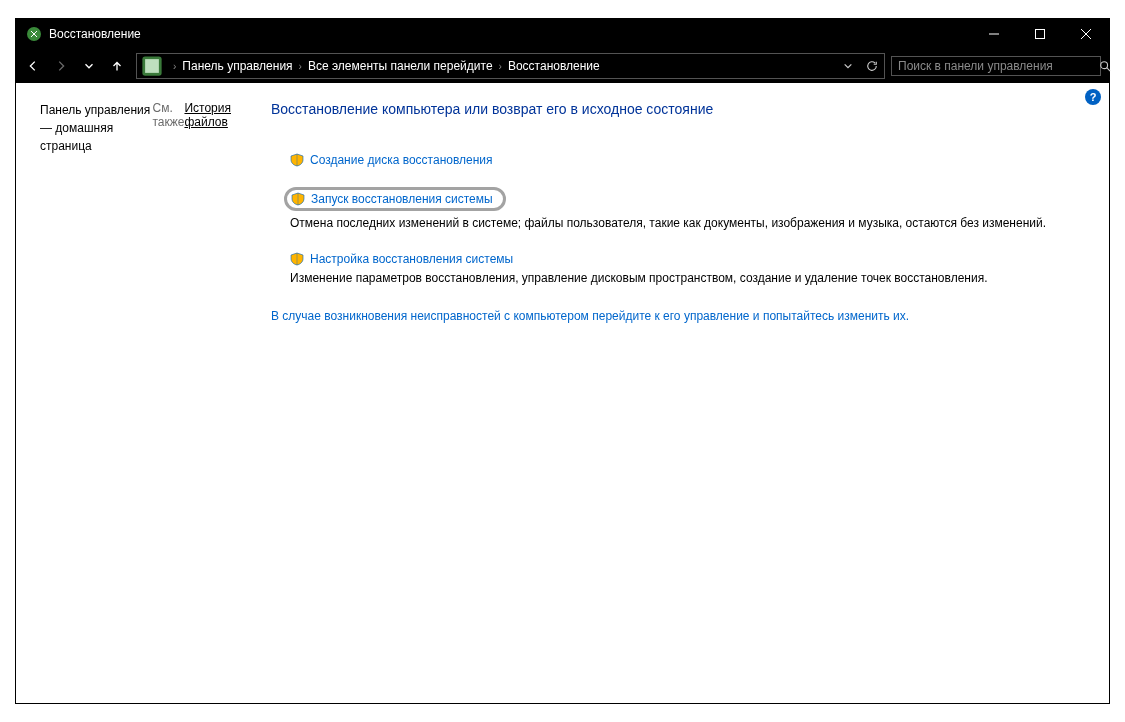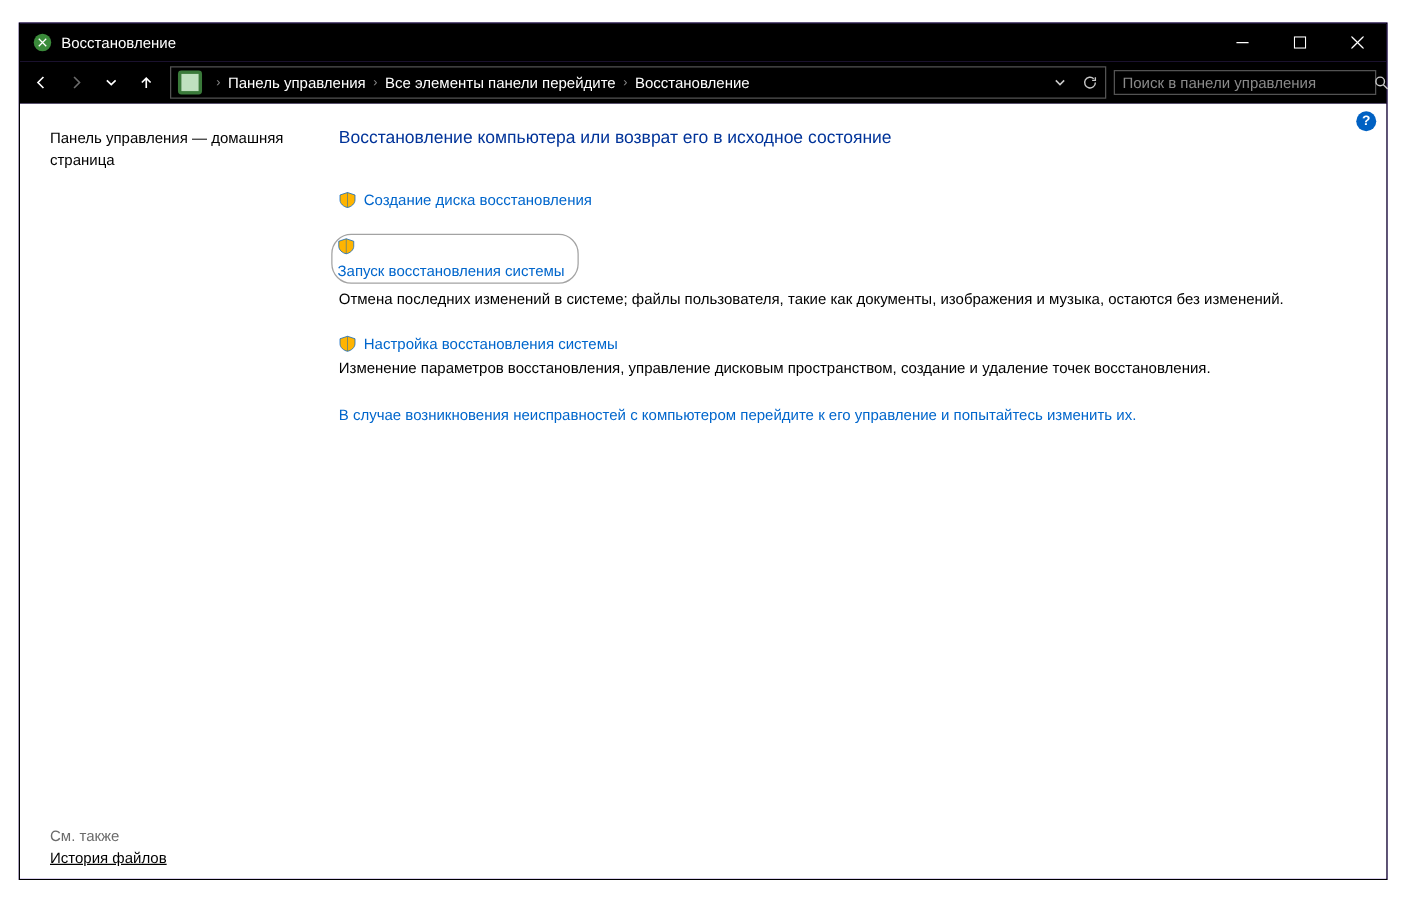--- a/index.html
+++ b/index.html
@@ -1,18 +1,18 @@
 <!DOCTYPE html>
 <html><head>
 <meta charset="utf-8">
 <style>
   * { margin:0; padding:0; box-sizing:border-box; font-family:"Segoe UI",Tahoma,sans-serif; }
   body { background:#fff; width:1125px; height:722px; overflow:hidden; }
   .outer { width:1125px; height:722px; padding:18px 15px; background:#fff; }
-  .window { width:1095px; height:686px; border:1px solid #000; background:#8b5cf6; position:relative; display:flex; flex-direction:column; }
+  .window { width:1095px; height:686px; border:1px solid #000; background:#f97316; position:relative; display:flex; flex-direction:column; }
 
   
   .titlebar { height:30px; background:#000; display:flex; align-items:center; color:#fff; font-size:12px; }
   .titlebar .icon-slot { width:16px; height:16px; margin:0 7px 0 10px; display:inline-flex; }
   .titlebar .title-text { flex:1; }
   .win-controls { display:flex; height:30px; }
   .win-btn { width:46px; height:30px; display:flex; align-items:center; justify-content:center; color:#fff; }
   .win-btn svg { width:10px; height:10px; }
 
   
@@ -28,34 +28,34 @@
   .addr-end .cbtn { width:24px; height:24px; display:flex; align-items:center; justify-content:center; color:#c8c8c8; }
   .search { width:210px; height:20px; border:1px solid #535353; background:#000; display:flex; align-items:center; margin-right:4px;gap:40px; }
   .search input { flex:1; background:transparent; border:none; color:#dcdcdc; font-size:12px; padding:0 6px; outline:none; }
   .search input::placeholder { color:#8a8a8a; }
   .search .sbtn { width:24px; height:24px; display:flex; align-items:center; justify-content:center; color:#c8c8c8; }
 
   
   .content { flex:1; background:#fff; position:relative; display:flex; }
   .help-icon { position:absolute; top:6px; right:8px; width:16px; height:16px; border-radius:50%; background:#0061c3; color:#fff; font-size:11px; font-weight:bold; display:flex; align-items:center; justify-content:center; }
 
-  .sidebar { width:225px; padding:18px 10px 10px 24px; display:flex; flex-direction:column;justify-content:center; }
+  .sidebar { width:225px; padding:18px 10px 10px 24px; display:flex; flex-direction:row;justify-content:center; }
   .sidebar .home-link { color:#000; font-size:12px; line-height:1.5; }
   .sidebar .spacer { flex:1; }
   .sidebar .seealso { font-size:12px; color:#6b6b6b; margin-bottom:3px; }
   .sidebar .related { font-size:12px; color:#000;text-decoration:underline; }
 
   .main { flex:1; padding:18px 50px 10px 30px; font-size:12px; color:#000; }
   .main h1 { font-size:14px; font-weight:400; color:#003399; margin-bottom:36px; }
-  .item { margin-bottom:20px; }
+  .item { margin-bottom:20px;margin-left:19px; }
   .link-row { display:flex; align-items:center; gap:6px; margin-bottom:4px; }
   .link-row a { color:#0066cc; text-decoration:none; }
   .desc { color:#000; line-height:1.45; }
   .footer-link a { color:#0066cc; text-decoration:none; line-height:1.45; }
-  .highlight { display:inline-flex; align-items:flex-start; gap:6px; border:1px solid #a3a3a3; border-radius:16px; padding:2px 10px 2px 4px; margin-left:-6px;flex-direction:column; }
+  .highlight { display:inline-flex; align-items:center; gap:6px; border:3px solid #a3a3a3; border-radius:16px; padding:2px 10px 2px 4px; margin-left:-6px; }
 
   .shield-ico { width:14px; height:14px; display:inline-block; }
   .cp-ico { width:16px; height:16px; display:inline-block; }
 </style>
 </head>
 <body>
 <div class="outer">
 <div class="window">
 
   <div class="titlebar">

